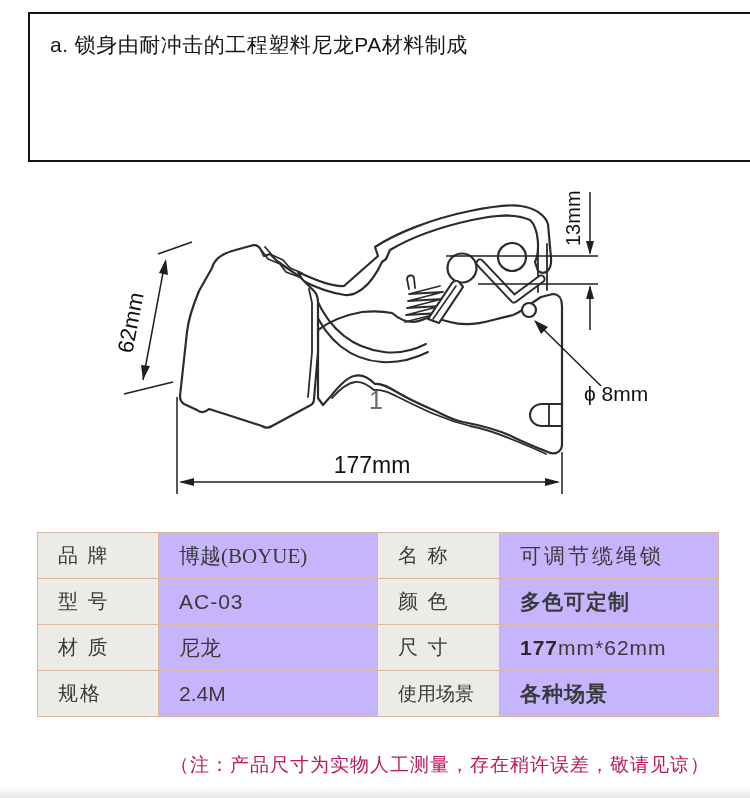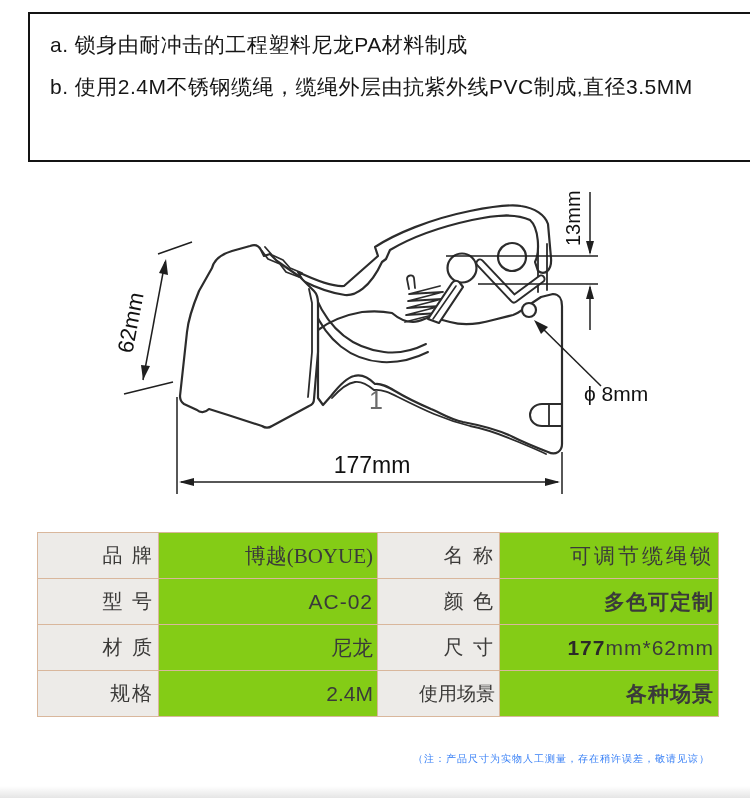--- a/index.html
+++ b/index.html
@@ -16,50 +16,49 @@
     font-size:21px;line-height:42px;color:#161616;letter-spacing:0.5px;white-space:nowrap;
   }
   
   .drawing{position:absolute;left:0;top:0;width:750px;height:520px;}
   .drawing text{font-family:"Liberation Sans","DejaVu Sans",sans-serif;}
   
   .spec-table{
     position:absolute;left:37px;top:532px;border-collapse:collapse;table-layout:fixed;
   }
   .spec-table td{
-    border:1px solid #d9b79c;height:45px;text-align:right;vertical-align:middle;
-    padding:0 4px;white-space:nowrap;overflow:hidden;
+    border:1px solid #d9b79c;height:45px;text-align:left;vertical-align:middle;
+    padding:0 20px;white-space:nowrap;overflow:hidden;
   }
   td.lab{background:#edebe8;font-size:20px;color:#3b3a38;letter-spacing:2px;}
   td.lab.small{font-size:19px;letter-spacing:0;}
-  td.val{background:#84cc16;font-size:21px;color:#3a3a3a;}
+  td.val{background:#c4b5fd;font-size:21px;color:#3a3a3a;}
   .v-serif{font-family:"Liberation Serif","DejaVu Serif",serif;font-size:19px;color:#4a4845;}
   .v-model{font-size:25px;letter-spacing:1px;}
   .v-big{font-size:31px;}
   .v-name{font-size:22px;letter-spacing:3px;color:#3f3d3a;}
   .v-gray{color:#8f8d8a;font-size:20px;letter-spacing:1px;font-weight:bold;}
   .v-dim{font-size:21px;letter-spacing:1px;color:#3a3a3a;}
   .v-dim b{font-weight:bold;color:#2b2a28;margin-top:18px;}
   
   .footnote{
-    position:absolute;right:40px;top:752px;font-size:10px;color:#3b82f6;letter-spacing:1px;white-space:nowrap;
+    position:absolute;right:40px;top:752px;font-size:19px;color:#be185d;letter-spacing:1px;white-space:nowrap;
   }
   .bottom-fade{
     position:absolute;left:0;bottom:0;width:100%;height:12px;
     background:linear-gradient(180deg,rgba(0,0,0,0),rgba(0,0,0,0.10));
   }
 </style>
 </head>
 <body>
 
 <div id="stage">
 
   <div class="desc-box">
     <div class="desc-line">a. 锁身由耐冲击的工程塑料尼龙PA材料制成</div>
-    <div class="desc-line">b. 使用2.4M不锈钢缆绳，缆绳外层由抗紫外线PVC制成,直径3.5MM</div>
   </div>
 
   <svg class="drawing" viewBox="0 0 750 520">
     <g stroke="#2c2c2c" stroke-width="2.2" fill="none" stroke-linejoin="round" stroke-linecap="round">
 
       <path fill="#ffffff" d="M 318,330
         C 330,321 345,315 362,312 C 372,311 382,311 392,313
         C 399,319 406,322 413,322 C 421,322 427,317 431,317
         L 450,322 C 464,326 479,324 493,320 L 513,315
         C 519,313 523,309 526,307 L 541,297 L 553,294
@@ -165,21 +164,21 @@
       </colgroup>
     <tbody>
         <tr>
       <td class="lab">品 牌</td>
       <td class="val v-serif">博越(BOYUE)</td>
       <td class="lab">名 称</td>
       <td class="val v-name">可调节缆绳锁</td>
     </tr>
     <tr>
       <td class="lab">型 号</td>
-      <td class="val v-model">AC-02</td>
+      <td class="val v-model">AC-03</td>
       <td class="lab">颜 色</td>
       <td class="val v-gray">多色可定制</td>
     </tr>
     <tr>
       <td class="lab">材 质</td>
       <td class="val">尼龙</td>
       <td class="lab">尺 寸</td>
       <td class="val v-dim"><b>177</b><span>mm*62mm</span></td>
     </tr>
     <tr>

